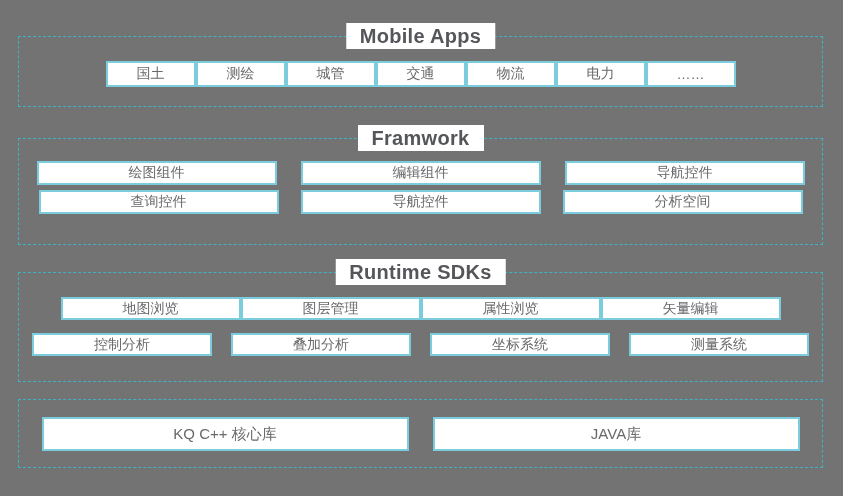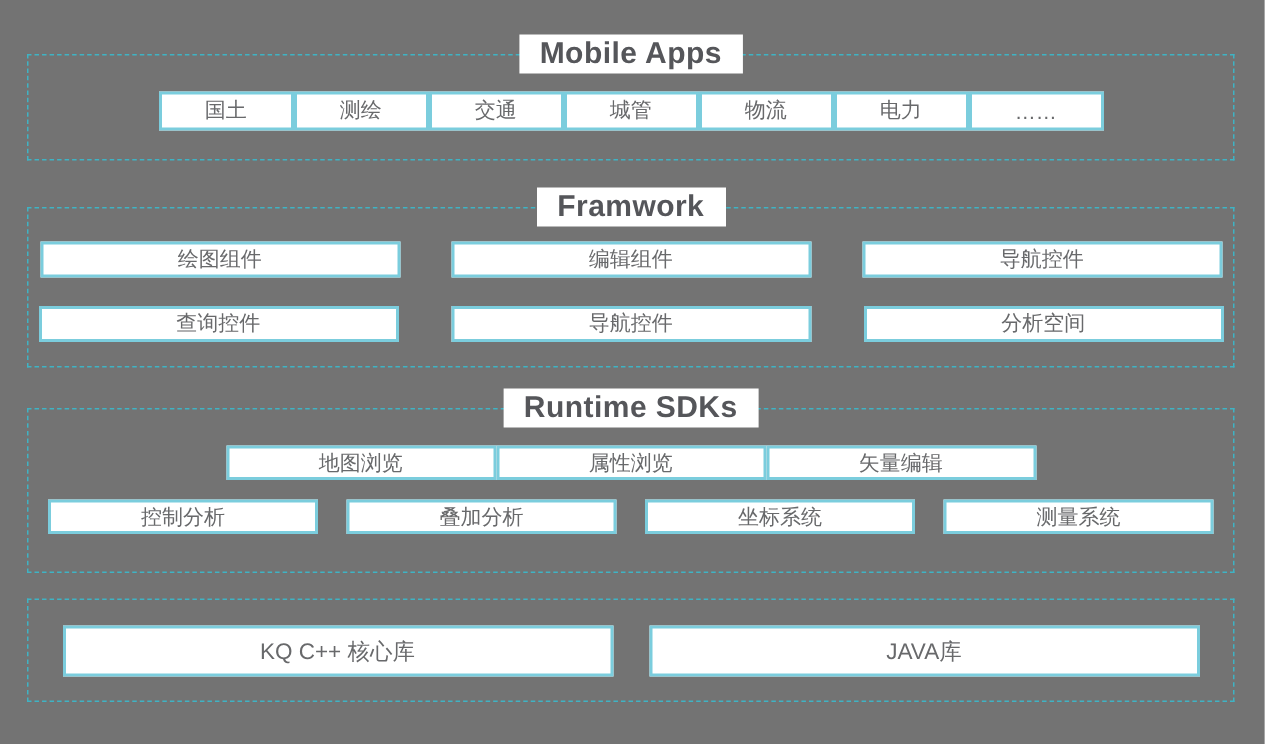--- a/index.html
+++ b/index.html
@@ -51,22 +51,22 @@
     font-size: 14px;
     color: #68696b;
     white-space: nowrap;
   }
   
   .panel-mobile { top: 36px; height: 71px; }
   .panel-mobile .row { margin-top: 24px; }
   .box-app { width: 90px; height: 26px; }
   
   .panel-framework { top: 138px; height: 107px; }
-  .panel-framework .row-1 { margin-top: 22px; gap: 34px; }
-  .panel-framework .row-2 { margin-top: 19px; gap: 35px; }
+  .panel-framework .row-1 { margin-top: 22px; gap: 24px; }
+  .panel-framework .row-2 { margin-top: 5px; gap: 22px; }
   .box-fw { width: 240px; height: 24px; }
   
   .panel-runtime { top: 272px; height: 110px; }
   .panel-runtime .row-1 { margin-top: 24px; }
   .panel-runtime .row-2 { margin-top: 13px; gap: 19px; }
   .box-rt { width: 180px; height: 23px; }
   
   .panel-libs { top: 399px; height: 69px; }
   .panel-libs .row { margin-top: 17px; gap: 24px; }
   .box-lib { width: 367px; height: 34px; font-size: 15px; }
@@ -74,22 +74,22 @@
 </head>
 <body>
 
 <div class="diagram">
 
   <div class="panel panel-mobile">
     <div class="panel-title">Mobile Apps</div>
     <div class="row">
       <div class="box box-app">国土</div>
       <div class="box box-app">测绘</div>
+      <div class="box box-app">城管</div>
       <div class="box box-app">交通</div>
-      <div class="box box-app">城管</div>
       <div class="box box-app">物流</div>
       <div class="box box-app">电力</div>
       <div class="box box-app">……</div>
     </div>
   </div>
 
   <div class="panel panel-framework">
     <div class="panel-title">Framwork</div>
     <div class="row row-1">
       <div class="box box-fw">绘图组件</div>
@@ -100,20 +100,21 @@
       <div class="box box-fw">查询控件</div>
       <div class="box box-fw">导航控件</div>
       <div class="box box-fw">分析空间</div>
     </div>
   </div>
 
   <div class="panel panel-runtime">
     <div class="panel-title">Runtime SDKs</div>
     <div class="row row-1">
       <div class="box box-rt">地图浏览</div>
+      <div class="box box-rt">图层管理</div>
       <div class="box box-rt">属性浏览</div>
       <div class="box box-rt">矢量编辑</div>
     </div>
     <div class="row row-2">
       <div class="box box-rt">控制分析</div>
       <div class="box box-rt">叠加分析</div>
       <div class="box box-rt">坐标系统</div>
       <div class="box box-rt">测量系统</div>
     </div>
   </div>

